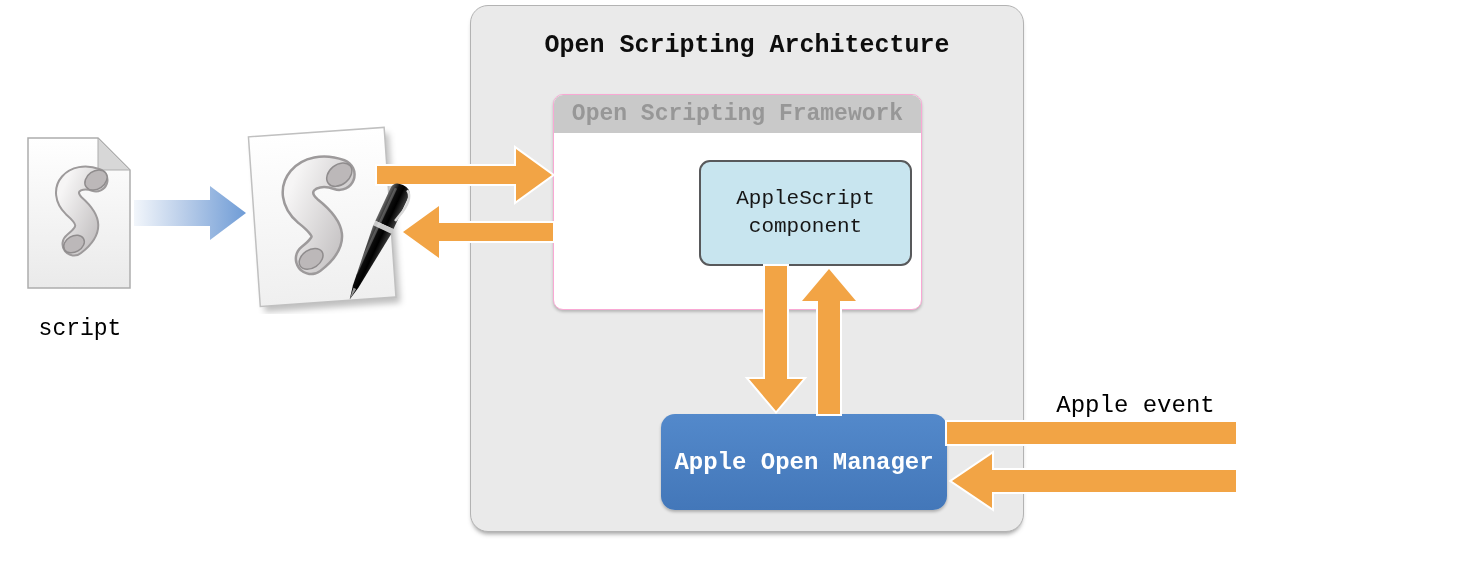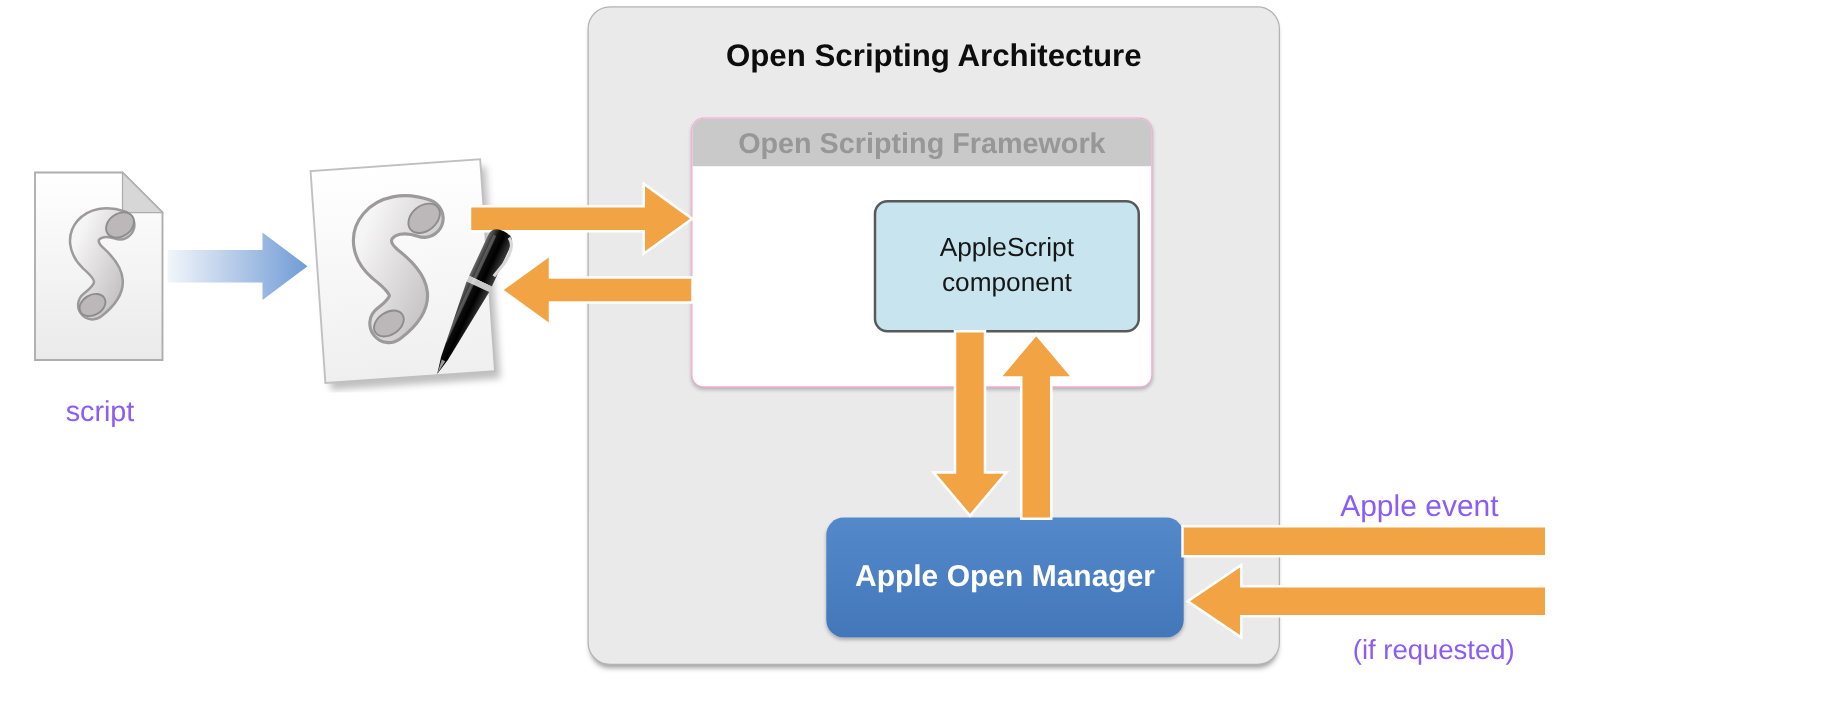--- a/index.html
+++ b/index.html
@@ -1,17 +1,17 @@
 <!DOCTYPE html>
 <html><head>
 <meta charset="utf-8">
 <style>
   html,body{margin:0;padding:0;background:#fff;}
   #canvas{position:relative;width:1236px;height:563px;background:#ffffff;overflow:hidden;
-          font-family:Liberation Sans, sans-serif;}
+          font-family:Liberation Mono, monospace;}
   .abs{position:absolute;}
   
   .osa{left:470px;top:5px;width:552px;height:525px;background:#eaeaea;
        border:1.5px solid #b3b3b3;border-radius:18px;
        box-shadow:0 4px 4px -2px rgba(70,70,70,.5);}
   .osa-title{padding-top:25px;font-size:25px;font-weight:bold;color:#0d0d0d;text-align:center;}
   
   .osf{left:553px;top:94px;width:367px;height:214px;background:#ffffff;
        border:1px solid #f9a8d4;border-radius:10px;box-shadow:0 2px 3px rgba(0,0,0,.22);}
   .osf-header{height:38px;background:#c9c9c9;border-radius:9px 9px 0 0;line-height:38px;
@@ -20,21 +20,21 @@
   .component{left:699px;top:160px;width:213px;height:106px;background:#c8e5ef;
        border:2px solid #58595b;border-radius:11px;box-sizing:border-box;
        display:flex;align-items:center;justify-content:center;text-align:center;
        font-size:21px;color:#161616;line-height:1.35;padding:0 40px;}
   
   .aem{left:661px;top:414px;width:286px;height:96px;
        background:linear-gradient(#5389cb,#4377b9);border-radius:14px;
        display:flex;align-items:center;justify-content:center;color:#ffffff;
        font-weight:bold;font-size:24px;box-shadow:0 2px 3px rgba(0,0,0,.25);}
   
-  .lbl{position:absolute;color:#8b5cf6;text-align:center;}
+  .lbl{position:absolute;color:#000000;text-align:center;}
   .lbl-script{left:18px;top:316px;width:124px;font-size:23px;}
   .lbl-editor{left:232px;top:314px;width:185px;font-size:23px;}
   .lbl-apple-event{left:1033px;top:392px;width:205px;font-size:24px;}
   .lbl-reply{left:1038px;top:506px;width:218px;font-size:22px;line-height:1.28;}
   svg.layer{position:absolute;pointer-events:none;}
   .orange-arrow{fill:#F2A445;stroke:#ffffff;stroke-width:4;paint-order:stroke;stroke-linejoin:miter;}
 </style>
 </head>
 <body>
 
@@ -177,16 +177,15 @@
       </text>
       <text font-size="10" font-weight="bold" letter-spacing="1.5" fill="#868c96">
         <textPath href="#pmBot" startOffset="50%" text-anchor="middle">CUPERTINO, CA</textPath>
       </text>
     </g>
   </svg>
 
   <div class="lbl lbl-script">script</div>
   <div class="lbl lbl-apple-event">Apple event</div>
   <div class="lbl lbl-reply">
-    <div>(if requested)</div>
   </div>
 
 </div>
 
 </body></html>

